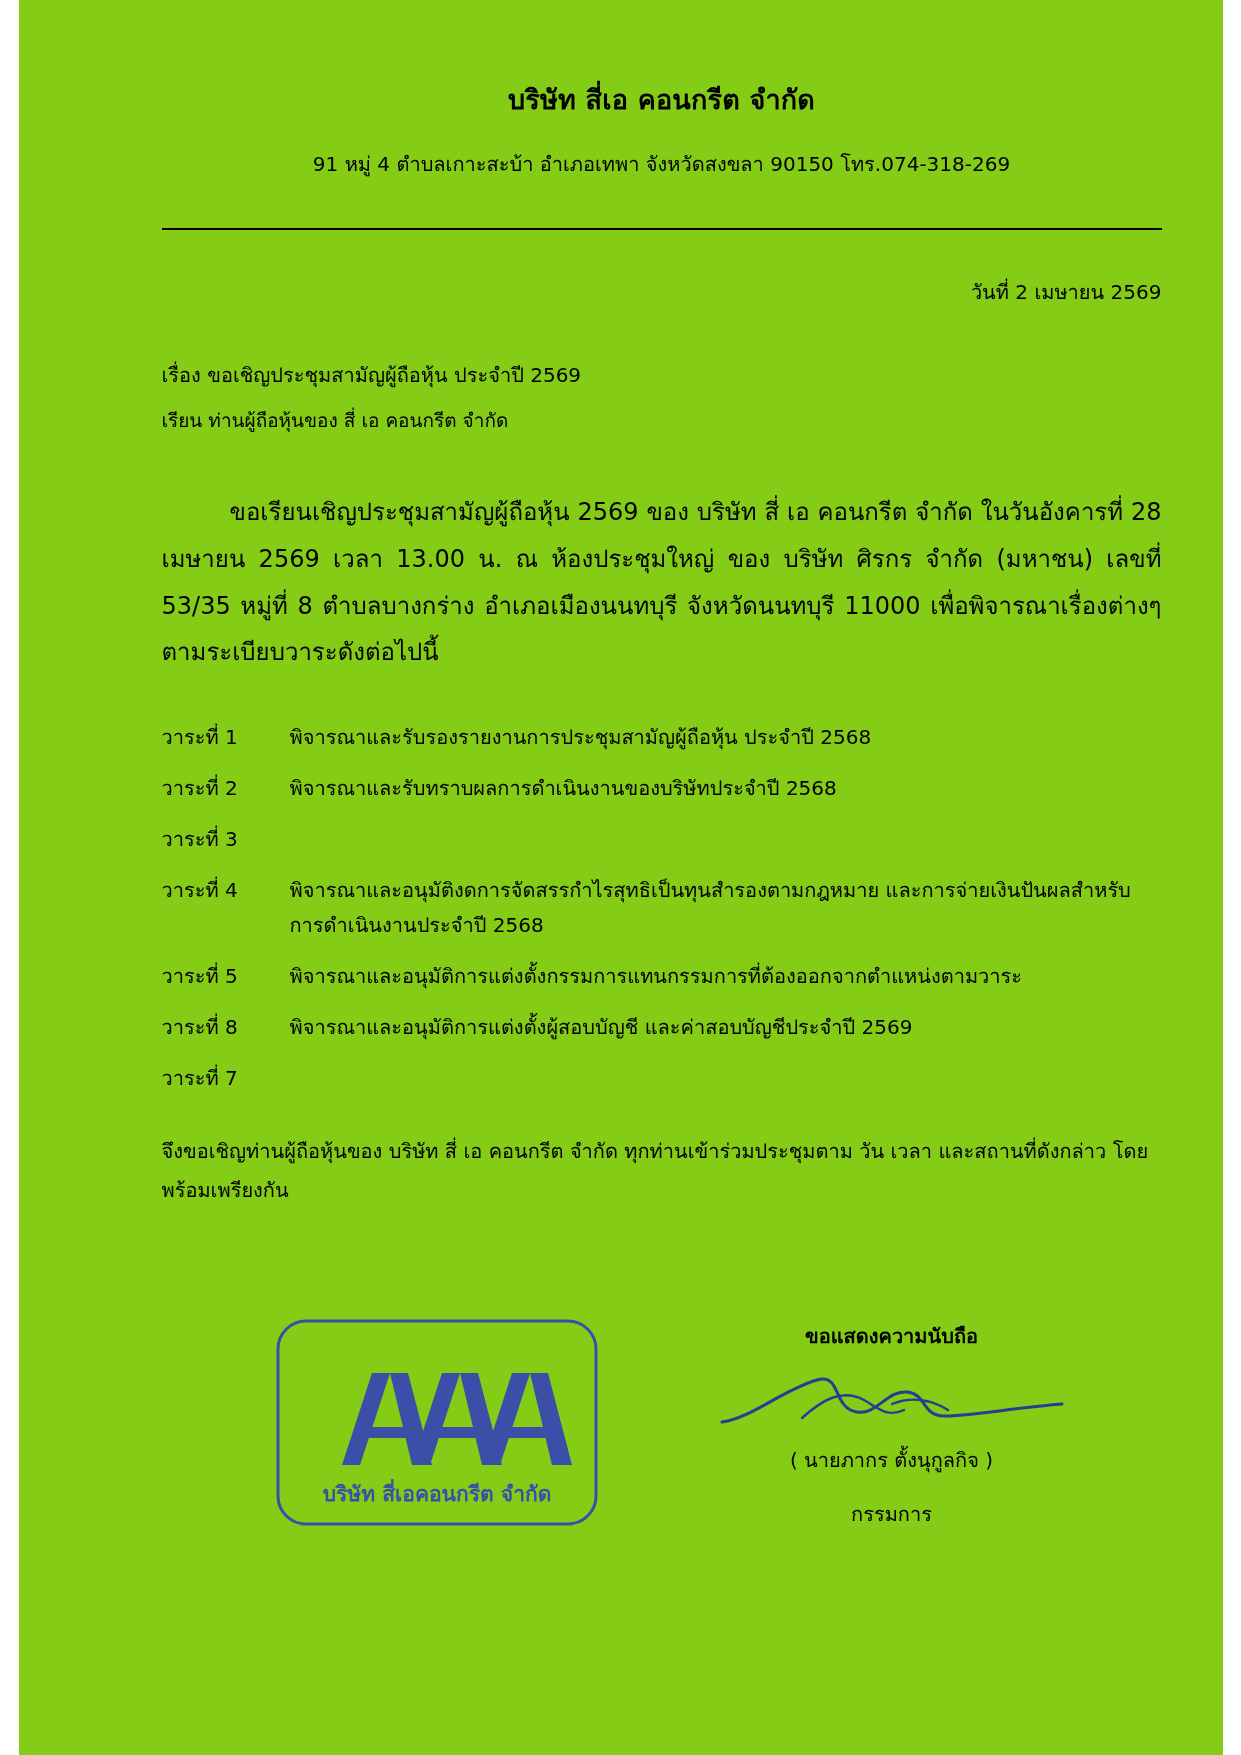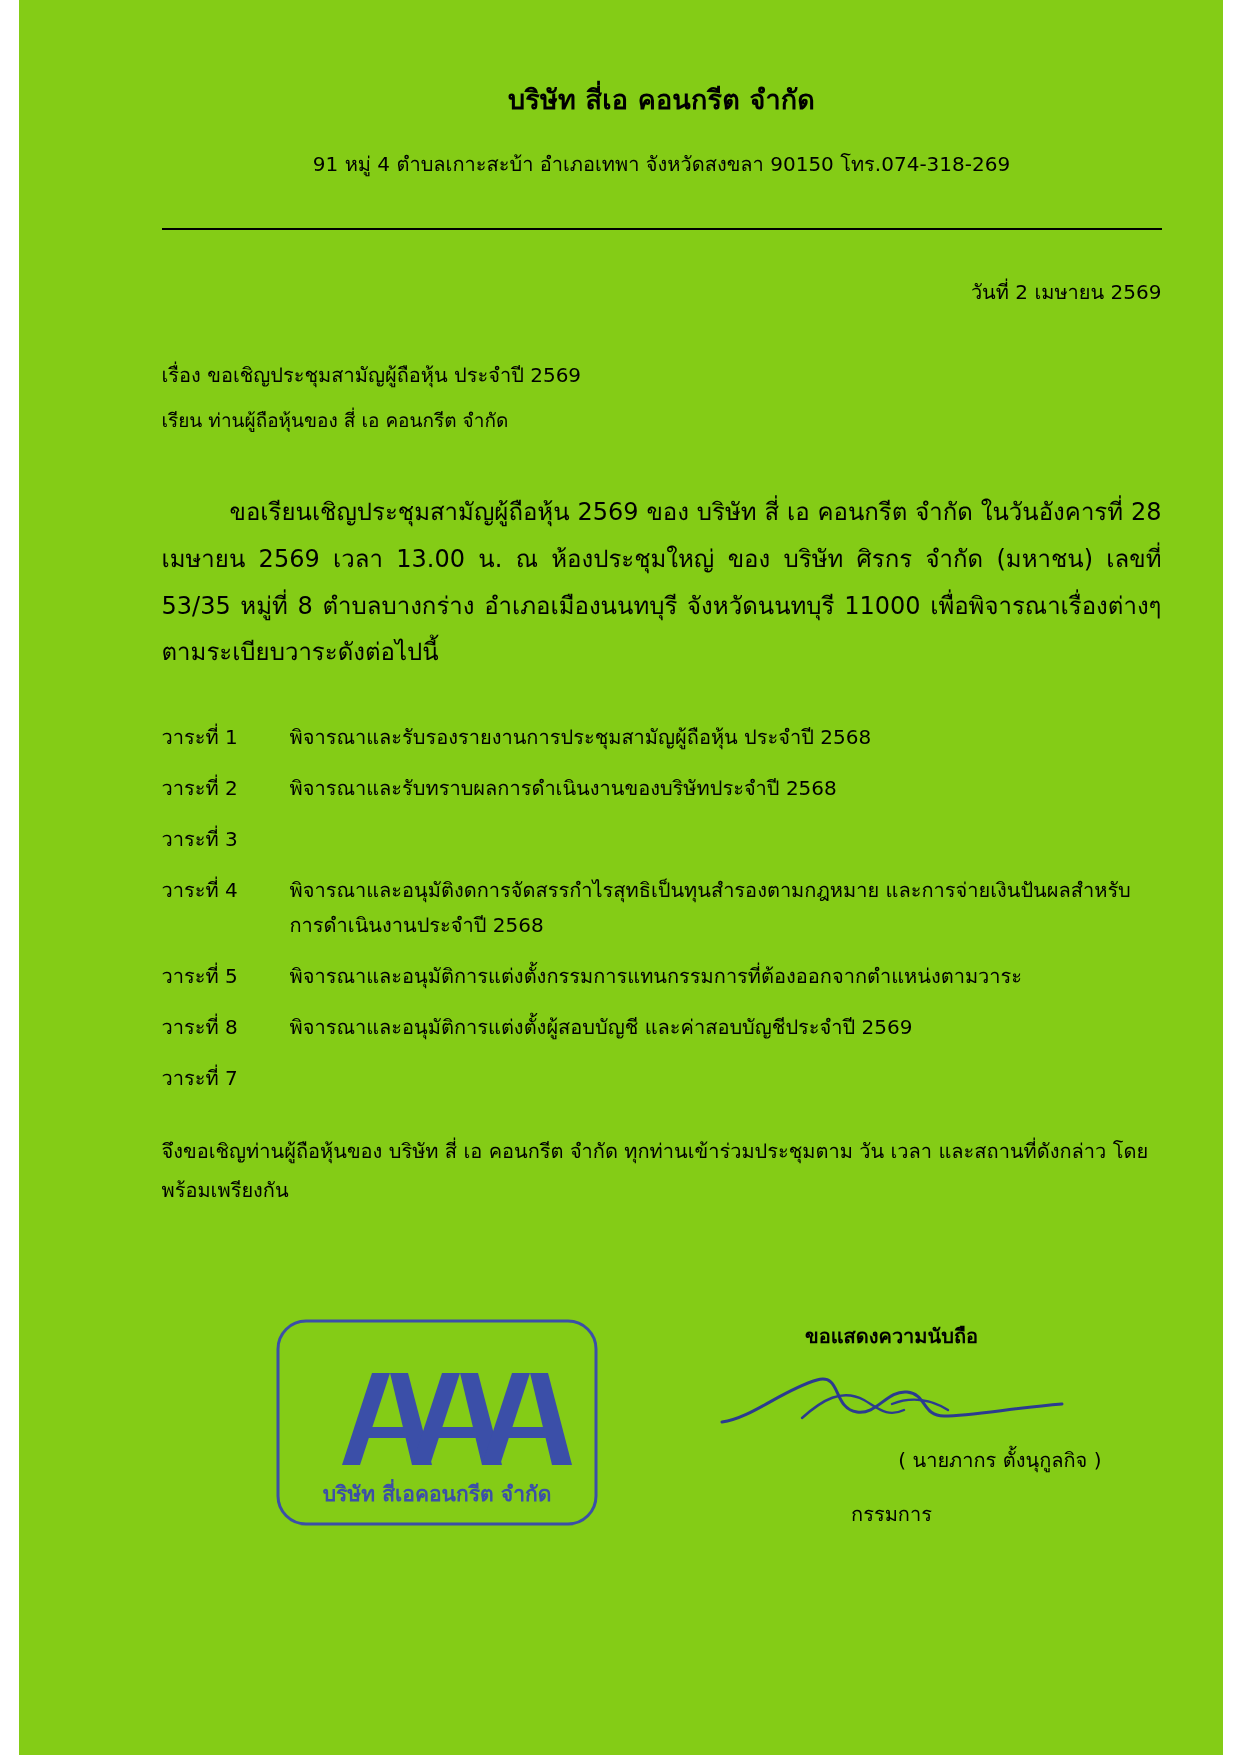--- a/index.html
+++ b/index.html
@@ -102,21 +102,21 @@
   .sign-block {
     position: absolute;
     right: 60px;
     top: 20px;
     width: 420px;
     text-align: center;
     font-size: 20px;
   }
   .sign-regards { margin-bottom: 8px; font-weight: bold; }
   .sign-svg { height: 80px; }
-  .sign-name { margin-top: 4px; text-align: right; }
+  .sign-name { margin-top: 4px; }
   .sign-title { margin-top: 22px; }
 </style>
 </head>
 <body>
 
 <div class="page">
   <div class="inner">
 
     <div class="company-name">บริษัท สี่เอ คอนกรีต จำกัด</div>
     <div class="company-address">91 หมู่ 4 ตำบลเกาะสะบ้า อำเภอเทพา จังหวัดสงขลา 90150 โทร.074-318-269</div>

